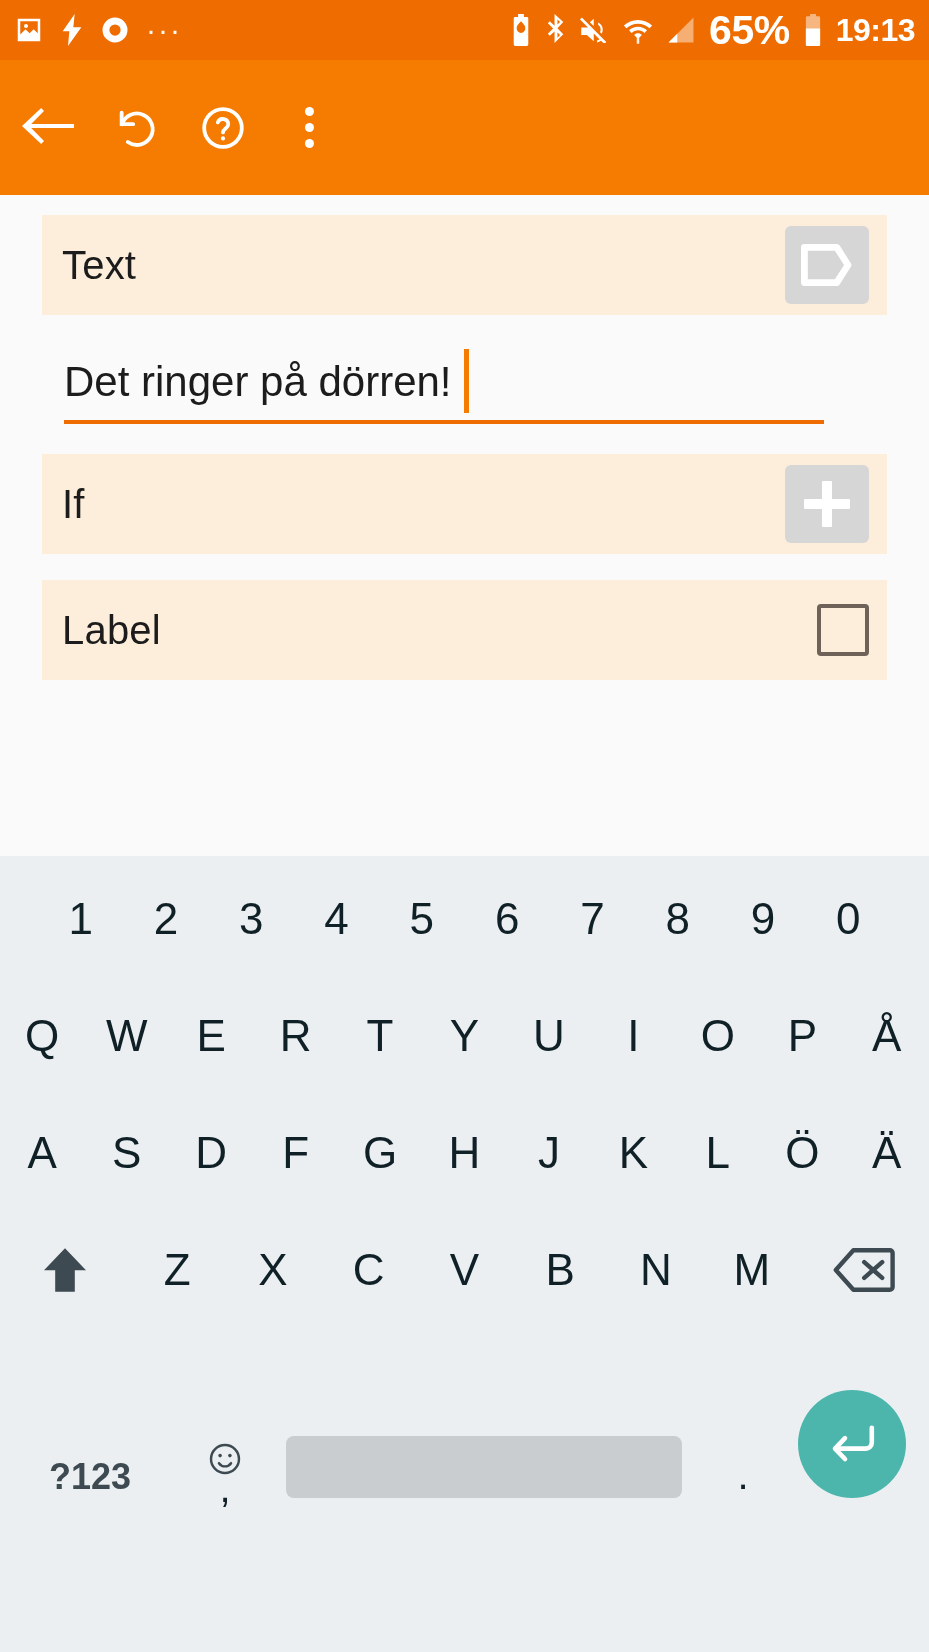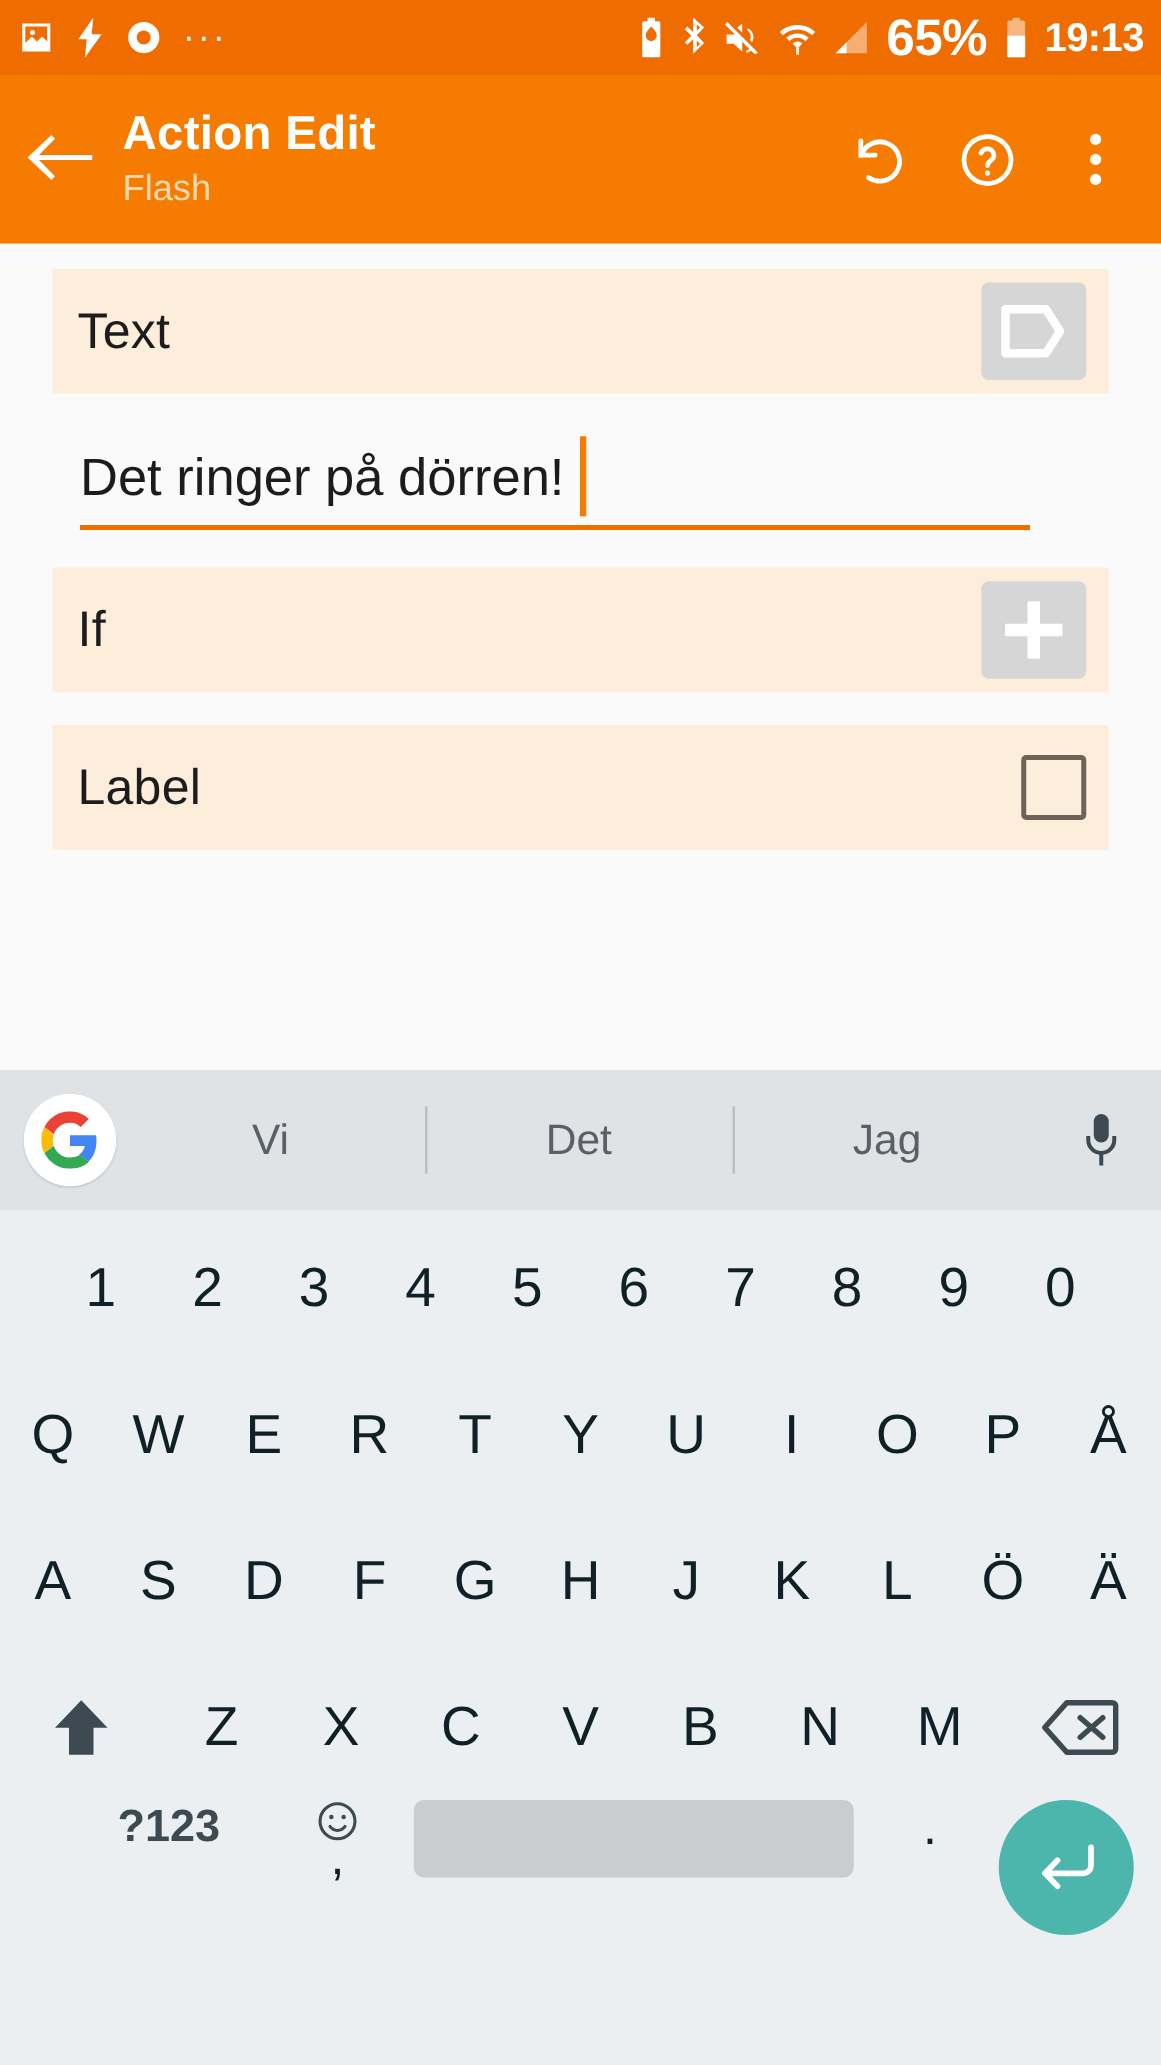--- a/index.html
+++ b/index.html
@@ -108,21 +108,21 @@
   .kb-row { display: flex; align-items: center; height: 117px; }
   .key {
     flex: 1; display: flex; align-items: center; justify-content: center;
     font-size: 42px; color: #0f2027; font-weight: 400;
   }
   .key.num { font-size: 44px; }
   .row-letters .key { font-size: 44px; }
   .key-wide { flex: 1.35; display: flex; align-items: center; justify-content: center; }
   .key-fn { font-size: 34px; color: #3d4a52; font-weight: 700; }
 
-  .space-row { display: flex; align-items: flex-start; height: 170px; padding: 0 10px; margin-left: 45px; }
+  .space-row { display: flex; align-items: flex-end; height: 170px; padding: 0 10px; }
   .sp-123 { width: 160px; text-align: center; font-size: 36px; color: #3d4a52; font-weight: 700; }
   .sp-emoji { width: 110px; display: flex; flex-direction: column; align-items: center; justify-content: center; gap: 2px; }
   .sp-comma { font-size: 40px; color: #0f2027; line-height: 20px; }
   .spacebar {
     flex: 1; height: 62px; background: #c9cdd0; border-radius: 8px; margin: 0 6px;
     max-width: 396px;
   }
   .sp-period { width: 110px; text-align: center; font-size: 40px; color: #0f2027; }
   .enter-key {
     width: 108px; height: 108px; border-radius: 50%; background: #4db6ac;
@@ -175,24 +175,20 @@
         </svg>
       <span class="sb-time">19:13</span>
     </div>
   </div>
 
   <div class="appbar">
     <div class="back-btn">
       <svg width="52" height="42" viewBox="0 0 26 20">
           <path d="M9.6 0L11 1.5 4.6 8H26v2H4.6l6.4 6.5L9.6 18 0 9 9.6 0z" fill="#fff"></path>
         </svg>
-    </div>
-    <div class="titles">
-      <div class="title-main">Action Edit</div>
-      <div class="title-sub">Flash</div>
     </div>
     <div class="ab-actions">
       <div class="ab-btn">
         <svg width="46" height="46" viewBox="0 0 24 24" fill="none" stroke="#fff" stroke-width="2" stroke-linecap="round">
             <path d="M4 4v6h6"></path>
             <path d="M4.2 10a8.2 8.2 0 113 9.3"></path>
           </svg>
       </div>
       <div class="ab-btn">
         <svg width="48" height="48" viewBox="0 0 24 24" fill="none" stroke="#fff" stroke-width="1.9">
@@ -239,42 +235,20 @@
 
     <div class="row">
       <span class="row-label">Label</span>
       <span class="cb-empty"></span>
     </div>
 
   </div>
 
   <div class="kb">
 
-    <div class="kb-suggest">
-      <span class="g-logo">
-        <svg width="46" height="46" viewBox="0 0 48 48">
-            <path fill="#EA4335" d="M24 9.5c3.5 0 6.6 1.2 9 3.6l6.7-6.7C35.6 2.6 30.2 0 24 0 14.6 0 6.5 5.4 2.6 13.2l7.8 6.1C12.3 13.6 17.6 9.5 24 9.5z"></path>
-            <path fill="#4285F4" d="M46.1 24.6c0-1.6-.1-3.2-.4-4.6H24v9.1h12.4c-.5 2.9-2.2 5.3-4.6 7l7.6 5.9c4.4-4.1 6.7-10.1 6.7-17.4z"></path>
-            <path fill="#FBBC05" d="M10.4 28.6c-.5-1.5-.8-3-.8-4.6s.3-3.1.8-4.6l-7.8-6.1C.9 16.4 0 20.1 0 24s.9 7.6 2.6 10.7l7.8-6.1z"></path>
-            <path fill="#34A853" d="M24 48c6.5 0 11.9-2.1 15.9-5.8l-7.6-5.9c-2.1 1.4-4.8 2.3-8.3 2.3-6.4 0-11.7-4.1-13.6-9.9l-7.8 6.1C6.5 42.6 14.6 48 24 48z"></path>
-          </svg>
-      </span>
-      <span class="sugg-wrap">
-        <span class="sugg">Vi</span>
-        <span class="sugg">Det</span>
-        <span class="sugg">Jag</span>
-      </span>
-      <span class="mic">
-        <svg width="32" height="44" viewBox="0 0 16 22" fill="#3d4a52">
-            <rect x="5" y="0.6" width="6" height="11.4" rx="3"></rect>
-            <path d="M2 9.4v1.6a6 6 0 0012 0V9.4h-1.6V11a4.4 4.4 0 11-8.8 0V9.4H2z"></path>
-            <rect x="7.2" y="16.4" width="1.6" height="4.8"></rect>
-          </svg>
-      </span>
-    </div>
 
     <div class="kb-rows">
 
       <div class="kb-row">
         <span class="kb-pad-left"></span>
         <span class="key num">1</span>
         <span class="key num">2</span>
         <span class="key num">3</span>
         <span class="key num">4</span>
         <span class="key num">5</span>

